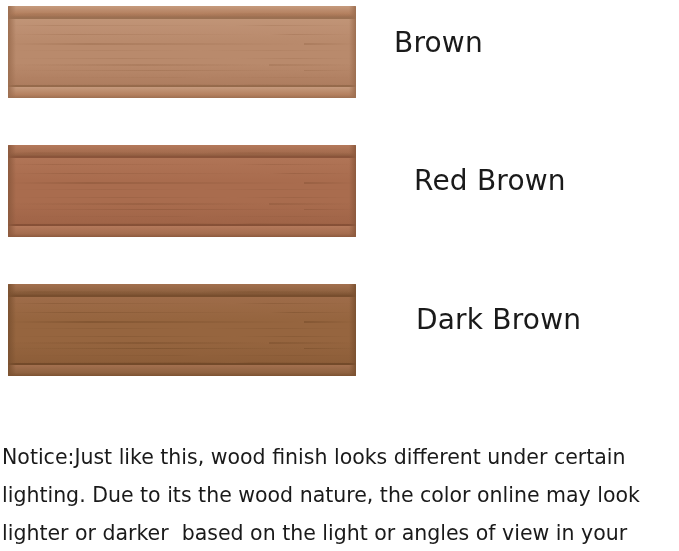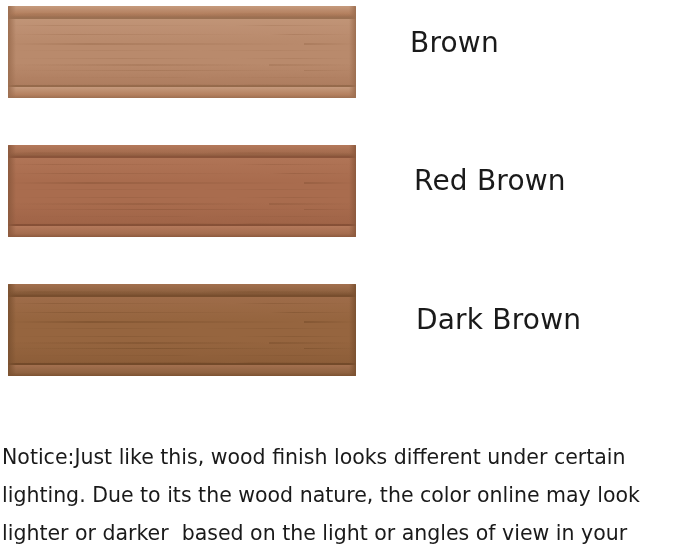--- a/index.html
+++ b/index.html
@@ -85,21 +85,21 @@
   .swatch-label {
     position: absolute;
     left: 412px;
     font-size: 28px;
     font-weight: 400;
     letter-spacing: .2px;
     color: #1a1a1a;
     white-space: nowrap;
     font-family: "DejaVu Sans", sans-serif;
   }
-  .swatch-row.r0 .swatch-label { top: 20px; left: 410px; text-align: center; }
+  .swatch-row.r0 .swatch-label { top: 20px; left: 394px; text-align: center; }
   .swatch-row.r1 .swatch-label { top: 19px; left: 414px; }
   .swatch-row.r2 .swatch-label { top: 19px; left: 416px; }
 
   .notice {
     position: absolute;
     left: 2px;
     top: 438px;
     width: 676px;
     font-size: 20.5px;
     line-height: 38px;

